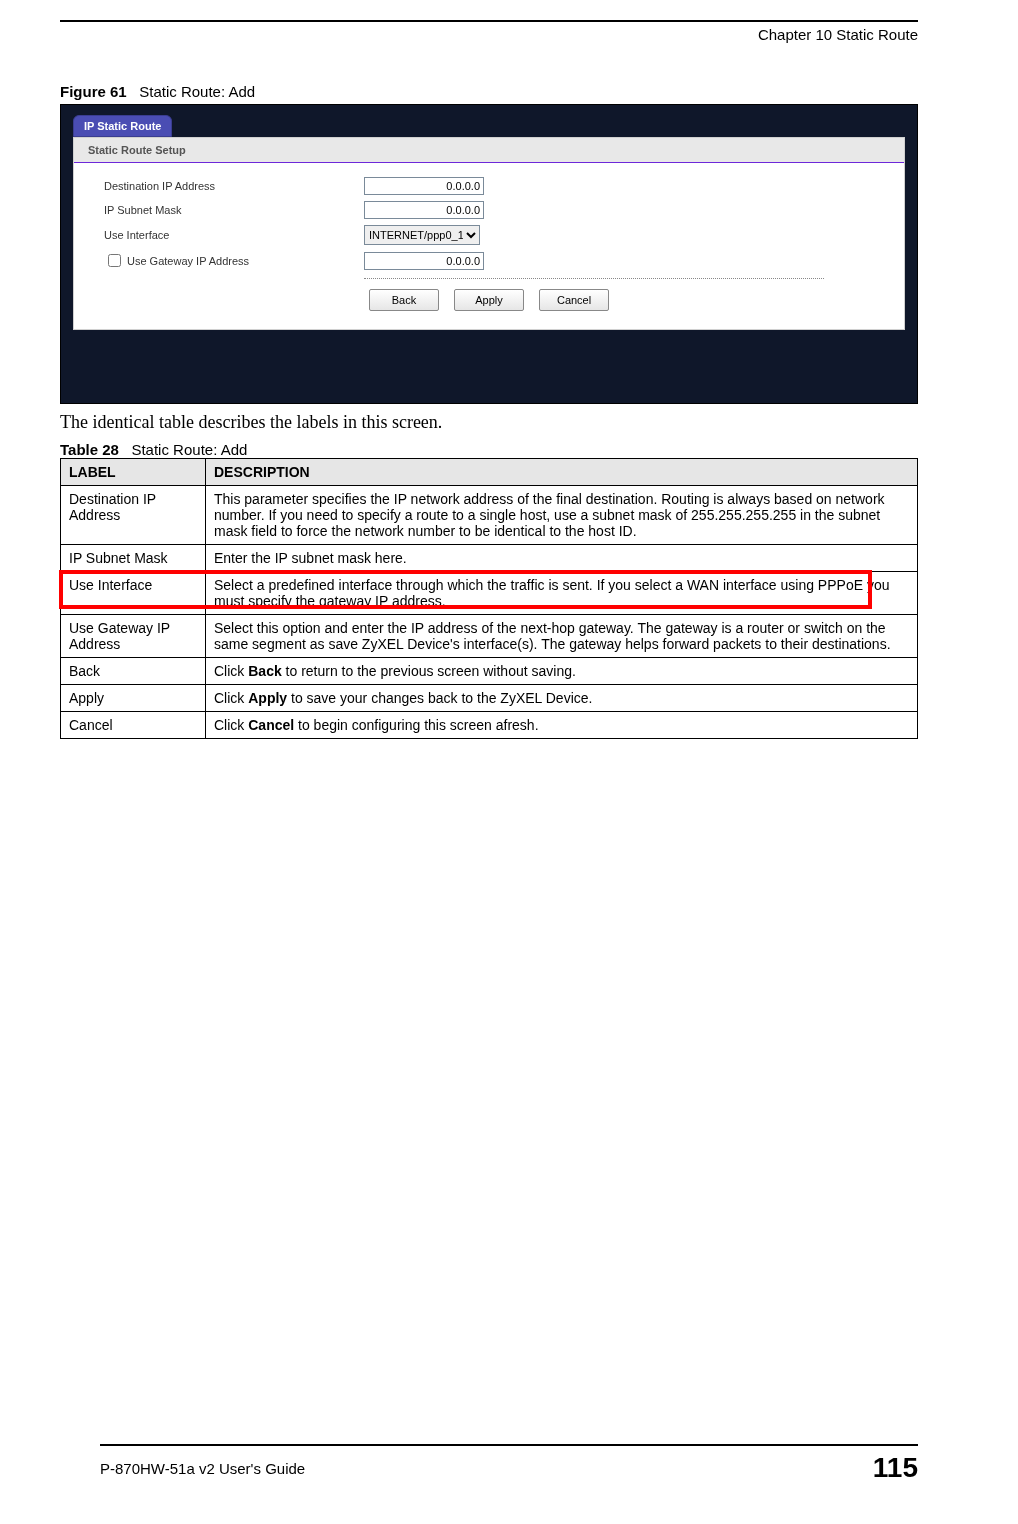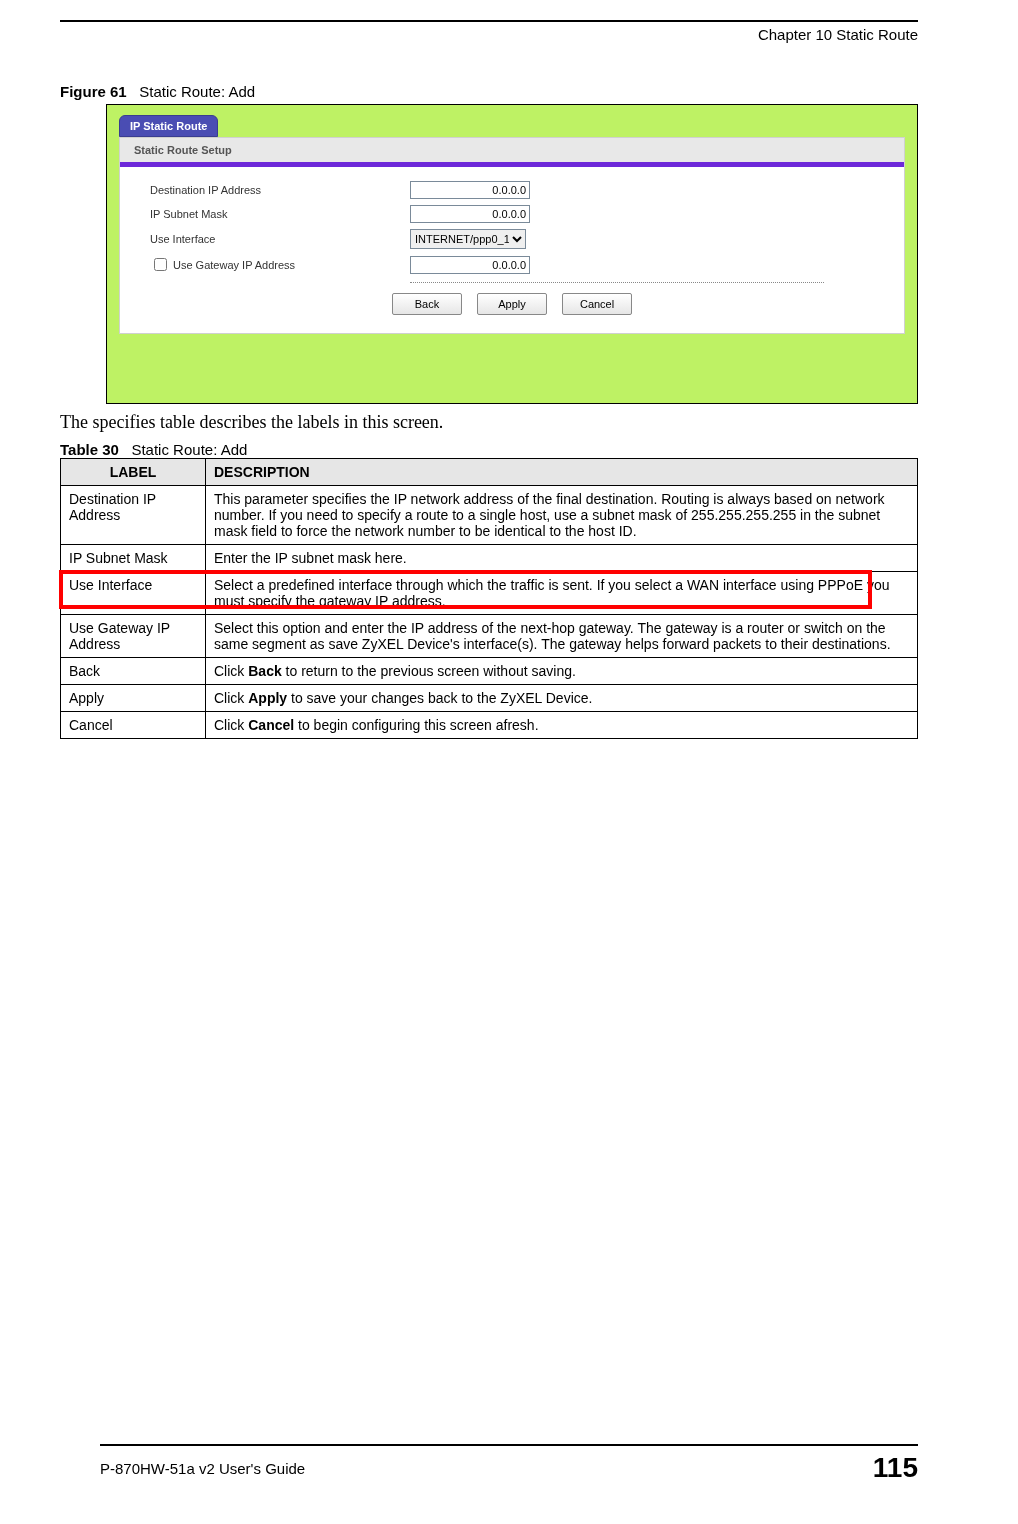--- a/index.html
+++ b/index.html
@@ -28,27 +28,26 @@
   }
   .figure-caption {
     font-size: 15px;
     margin-bottom: 4px;
   }
   .figure-caption b { font-weight: bold; }
 
   
   .screenshot {
     border: 1px solid #000;
-    background: #bef264;
+    background: #0f172a;
     padding: 0;
     margin-bottom: 8px;
     height: 300px;
     position: relative;
     font-family: Verdana, Arial, sans-serif;
-    margin-left: 46px;
   }
   .tab-wrap {
     padding: 10px 12px 0 12px;
   }
   .tab {
     display: inline-block;
     background: #4a4db3;
     color: #fff;
     font-size: 11px;
     font-weight: bold;
@@ -60,21 +59,21 @@
     margin: 0 12px;
     border: 1px solid #d0d0d0;
     background: #fff;
   }
   .panel-header {
     background: #e8e8e8;
     color: #555;
     font-size: 11px;
     font-weight: bold;
     padding: 6px 14px;
-    border-bottom: 5px solid #6d28d9;
+    border-bottom: 1px solid #6d28d9;
   }
   .form-area {
     padding: 14px 30px 8px 30px;
     font-size: 11px;
     color: #333;
   }
   .form-row {
     display: flex;
     align-items: center;
     margin-bottom: 6px;
@@ -141,21 +140,21 @@
   table.desc th, table.desc td {
     border: 1px solid #000;
     padding: 5px 8px;
     text-align: left;
     vertical-align: top;
   }
   table.desc th {
     background: #e6e6e6;
     font-weight: bold;
   }
-  table.desc th.col-label { width: 145px; text-align: center; }
+  table.desc th.col-label { width: 145px; }
   .highlight-overlay {
     position: absolute;
     border: 4px solid #ff0000;
     pointer-events: none;
   }
 
   .footer {
     position: absolute;
     bottom: 40px;
     left: 100px;
@@ -223,24 +222,24 @@
         <div class="dotted-divider"></div>
         <div class="button-row">
           <button>Back</button>
           <button>Apply</button>
           <button>Cancel</button>
         </div>
       </div>
     </div>
   </div>
 
-  <div class="body-text">The specifies table describes the labels in this screen.</div>
+  <div class="body-text">The identical table describes the labels in this screen.</div>
 
   <div class="table-caption">
-    <b>Table 30</b>&nbsp;&nbsp;&nbsp;<span>Static Route: Add</span>
+    <b>Table 28</b>&nbsp;&nbsp;&nbsp;<span>Static Route: Add</span>
   </div>
 
   <div class="table-wrap">
   <table class="desc">
     <thead>
       <tr>
         <th class="col-label">LABEL</th>
         <th>DESCRIPTION</th>
       </tr>
     </thead>

